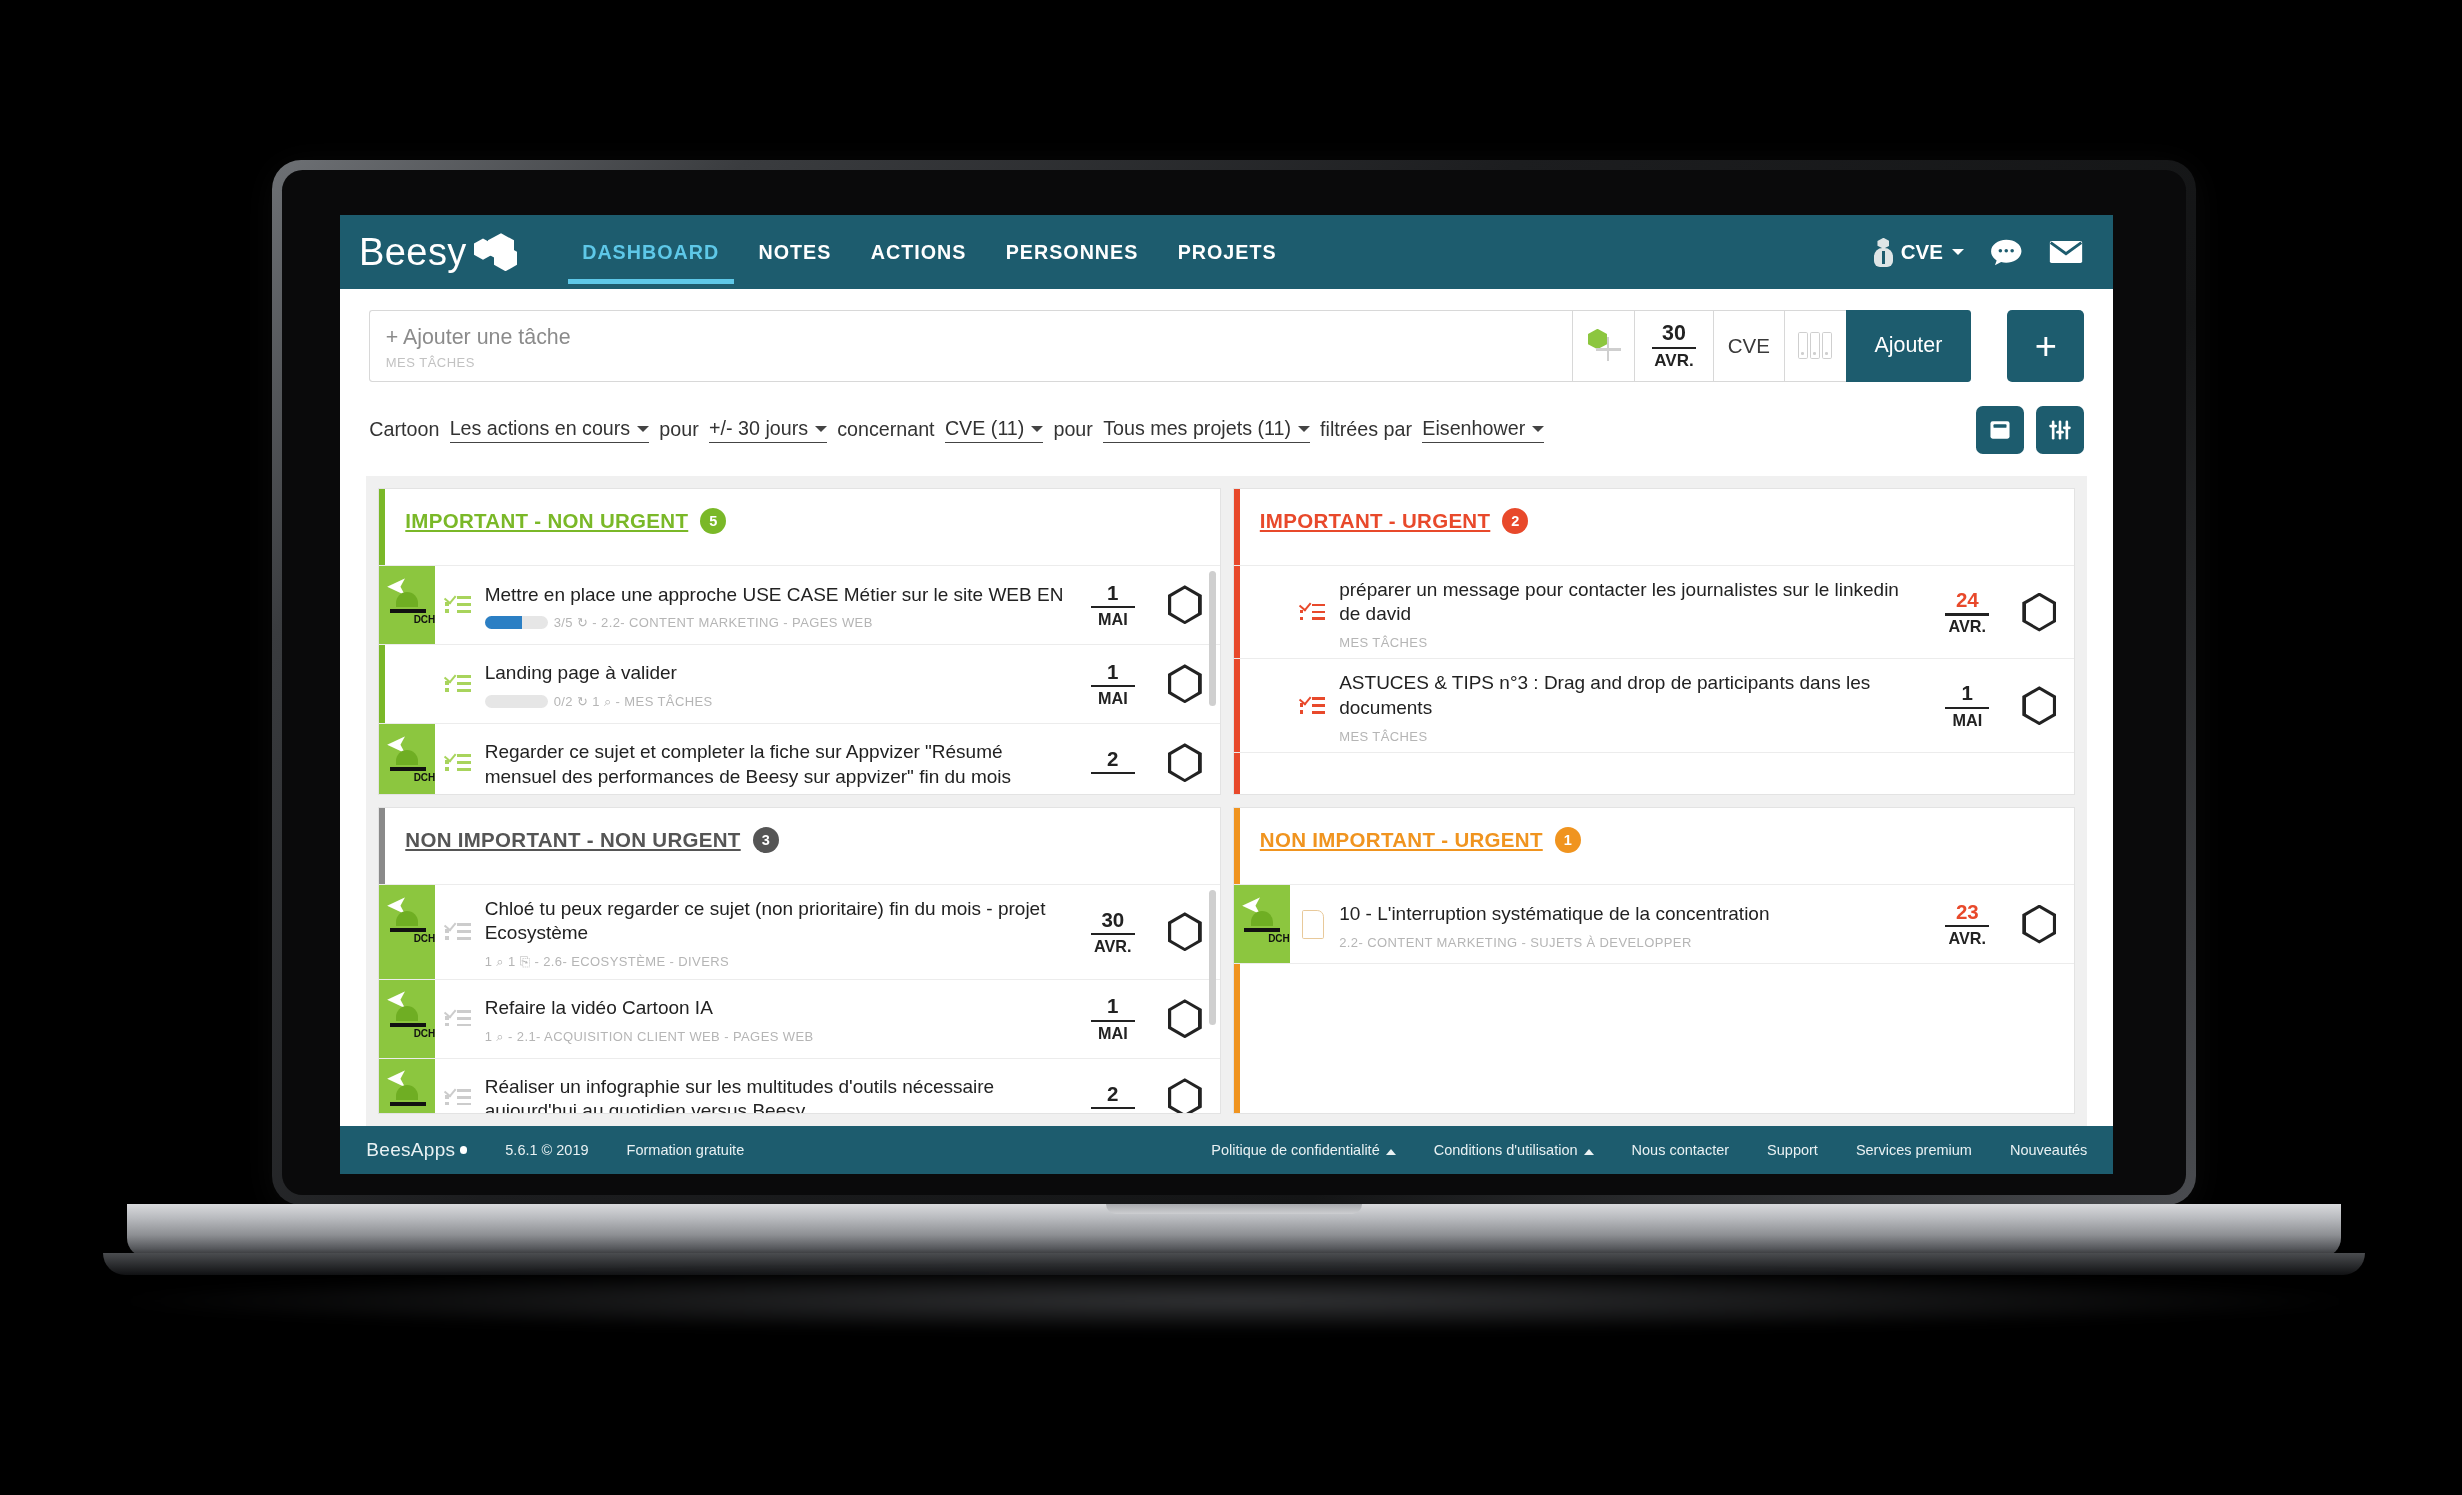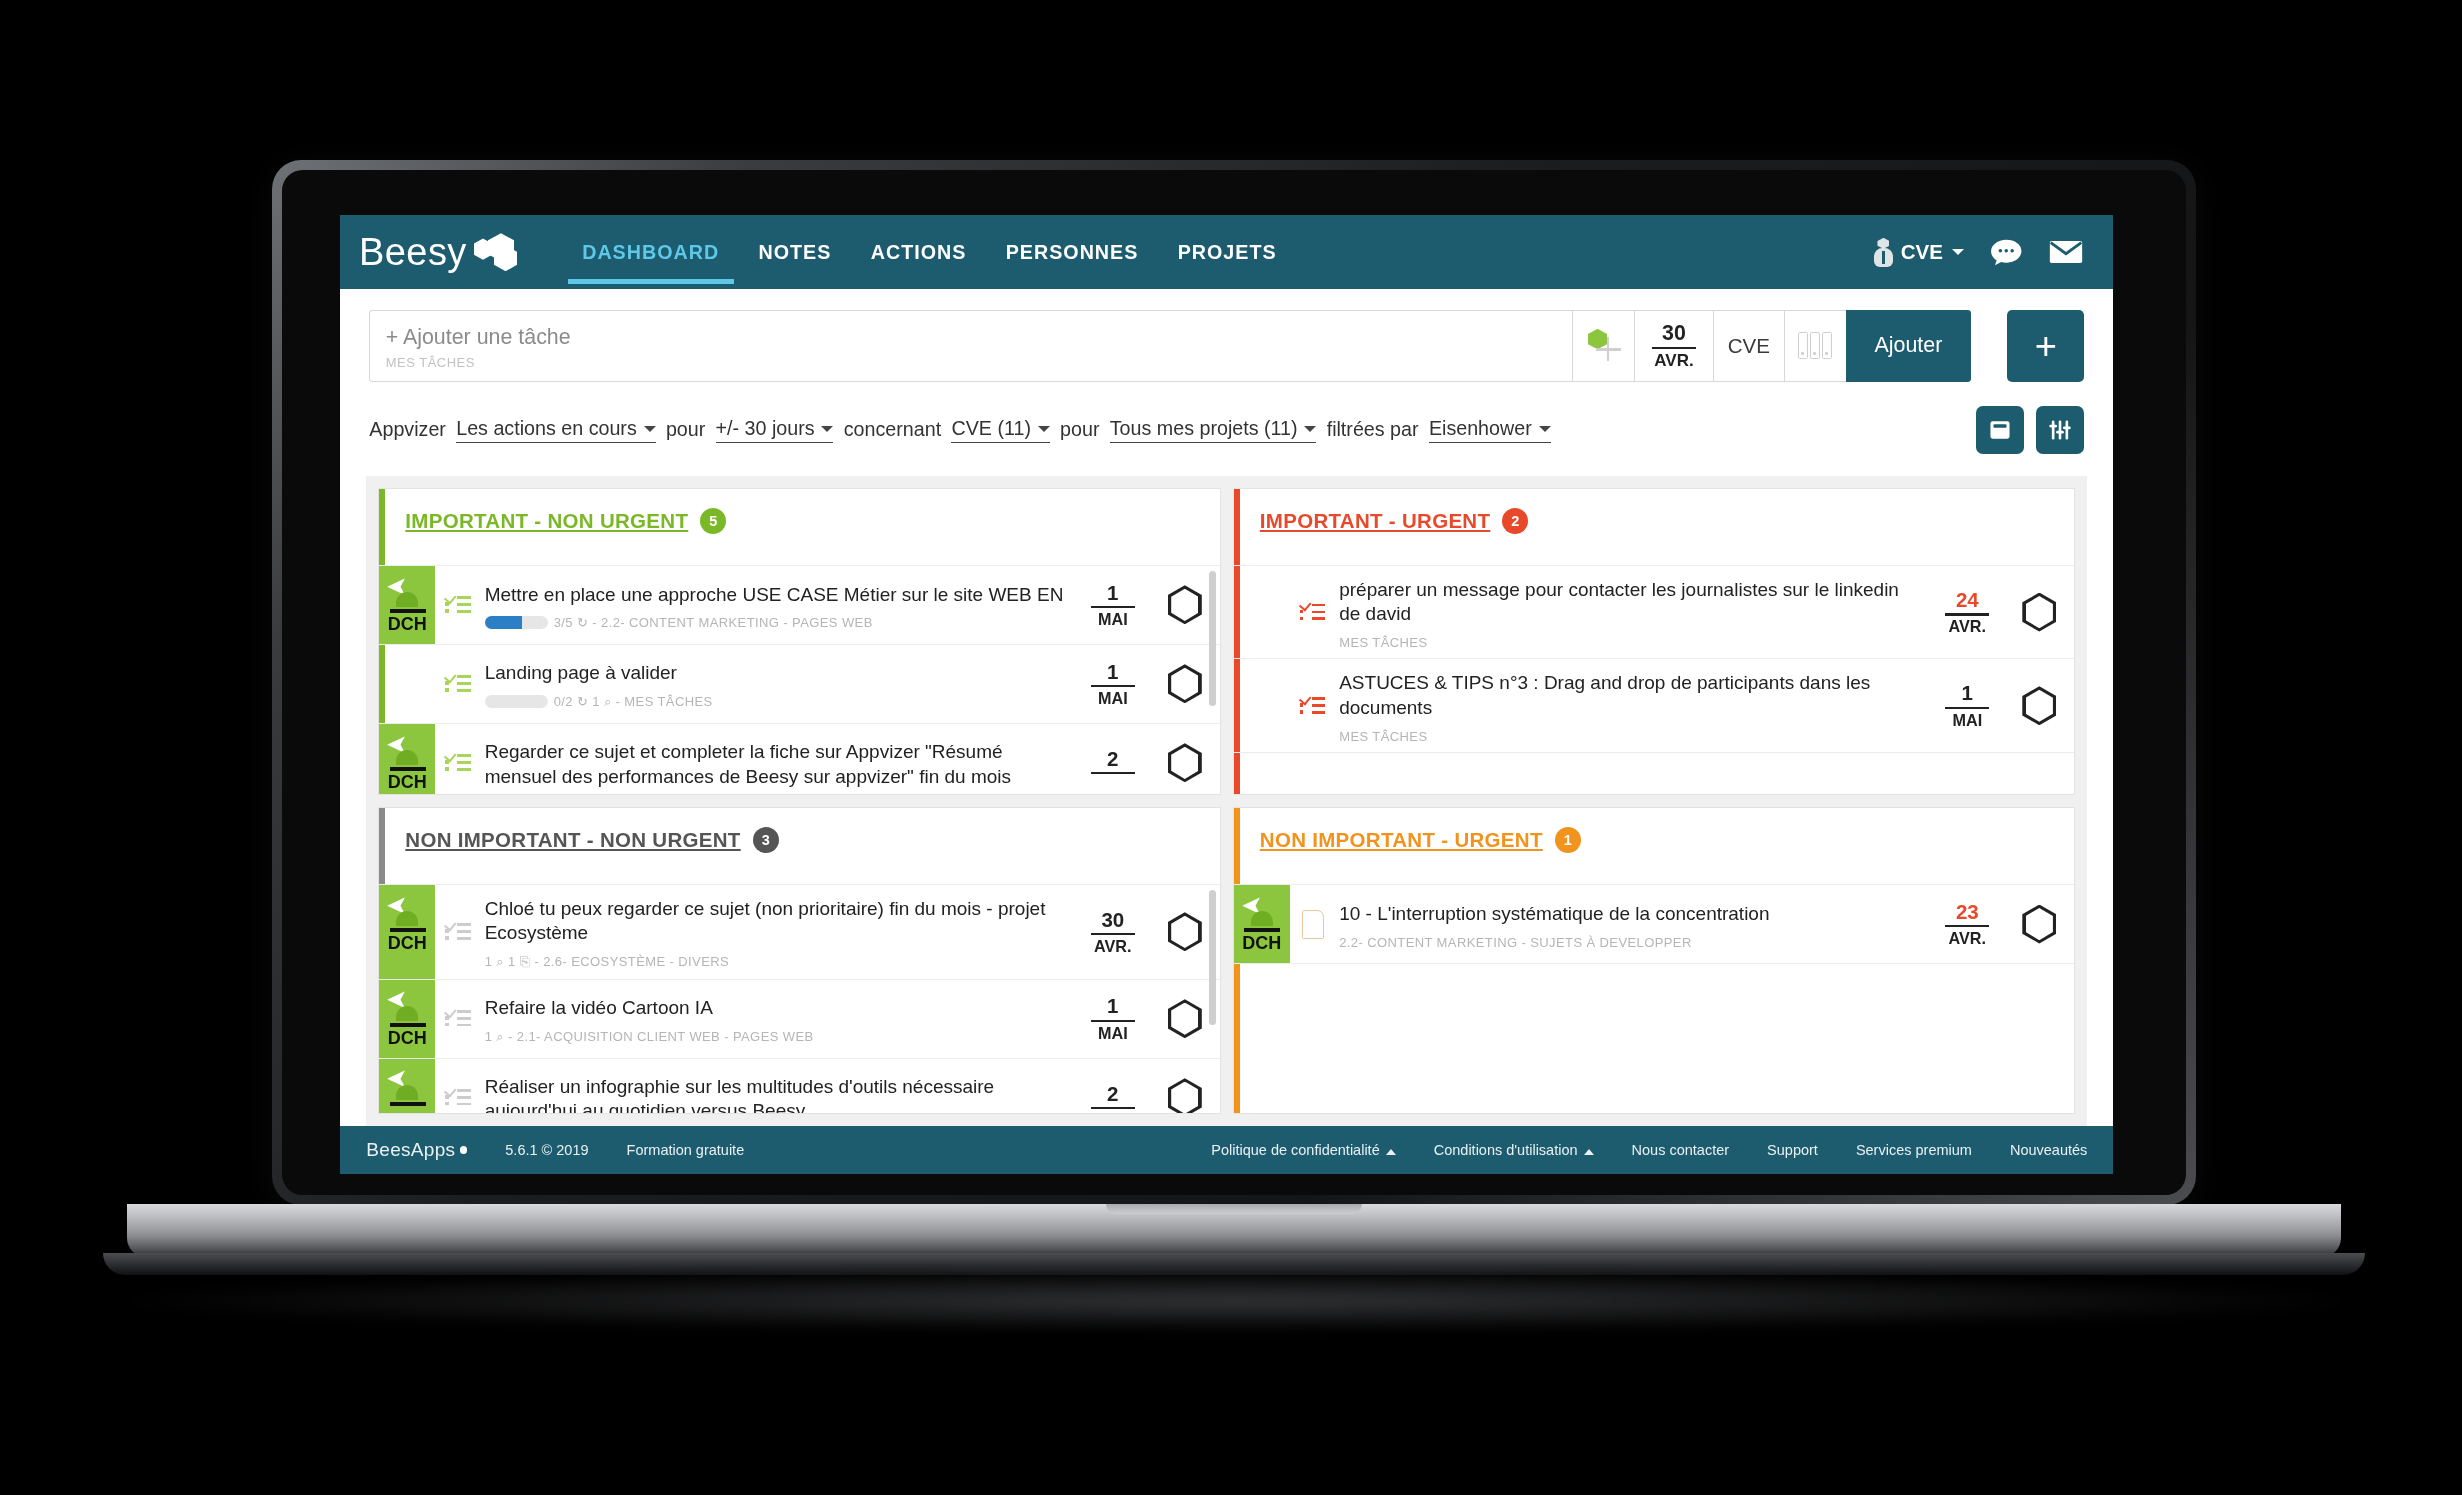--- a/index.html
+++ b/index.html
@@ -168,21 +168,21 @@
   .qlist{ flex:1 1 auto; overflow:hidden; position:relative; border-top:0.9px solid #ececec;}
   .scrollbar{ position:absolute; right:3.4px; top:5.1px; width:7.7px; bottom:5.1px; background:transparent;}
   .scrollbar .thumb{ position:absolute; left:0; top:0; width:7.7px; height:62%; background:#cfcfcf; border-radius:4.3px;}
 
   .task{ display:flex; align-items:stretch; border-bottom:0.9px solid #ececec; min-height:79px; }
   .t-av{ width:56px; flex:0 0 56px; background:#8cc63f; position:relative; }
   .t-av.none{ background:transparent; }
   .t-av .arrow{ position:absolute; left:6.8px; top:6.8px; color:#fff; font-size:26px; line-height:1; transform:scaleX(-1);}
   .t-av .person{ position:absolute; left:17px; top:26px; width:22px;height:15.4px; background:#6fae23; border-radius:11px 11px 0 0;}
   .t-av .dchline{ position:absolute; left:10.3px; top:43px; width:36px;height:4.3px;background:#111;}
-  .t-av .dch{ position:absolute; left:0; right:0; top:48px; text-align:center; font-size:18px; font-weight:bold; color:#111;}
+  .t-av .dch{ position:absolute; left:0; right:0; top:48px; text-align:right; font-size:10px; font-weight:bold; color:#111;}
   .t-ico{ width:46px; flex:0 0 46px; display:flex; align-items:center; justify-content:center; }
   .checklist{ width:26px;height:22px; position:relative; }
   .checklist .chk{ position:absolute; left:0; top:0; width:10.3px; height:7.7px; border-left:2.6px solid currentColor; border-bottom:2.6px solid currentColor; transform:rotate(-50deg);}
   .checklist .l1,.checklist .l2,.checklist .l3{ position:absolute; left:12px; height:2.6px; background:currentColor;}
   .checklist .l1{ top:2.6px; width:13.7px;}
   .checklist .l2{ top:9.4px; width:13.7px;}
   .checklist .l3{ top:16.2px; width:13.7px;}
   .checklist .d1,.checklist .d2{ position:absolute;left:0;width:3.4px;height:3.4px;background:currentColor;}
   .checklist .d1{ top:8.5px;} .checklist .d2{ top:15.4px;}
   .doc-ico{ width:22px;height:29px;border:1.7px solid #e8c99a; border-radius:1.7px 6.8px 1.7px 1.7px; background:#fff;}
@@ -296,21 +296,21 @@
                   <i></i>
                   <i></i>
                   <i></i>
                 </span>
             </div>
             <button class="btn-ajouter">Ajouter</button>
             <button class="btn-plus">+</button>
           </div>
 
           <div class="filterbar">
-            <span class="fb-txt">Appvizer</span>
+            <span class="fb-txt">Cartoon</span>
             <span class="fb-sel"><span>Les actions en cours</span><i class="cd"></i></span>
             <span class="fb-txt">pour</span>
             <span class="fb-sel"><span>+/- 30 jours</span><i class="cd"></i></span>
             <span class="fb-txt">concernant</span>
             <span class="fb-sel"><span>CVE (11)</span><i class="cd"></i></span>
             <span class="fb-txt">pour</span>
             <span class="fb-sel"><span>Tous mes projets (11)</span><i class="cd"></i></span>
             <span class="fb-txt">filtrées par</span>
             <span class="fb-sel"><span>Eisenhower</span><i class="cd"></i></span>
 

